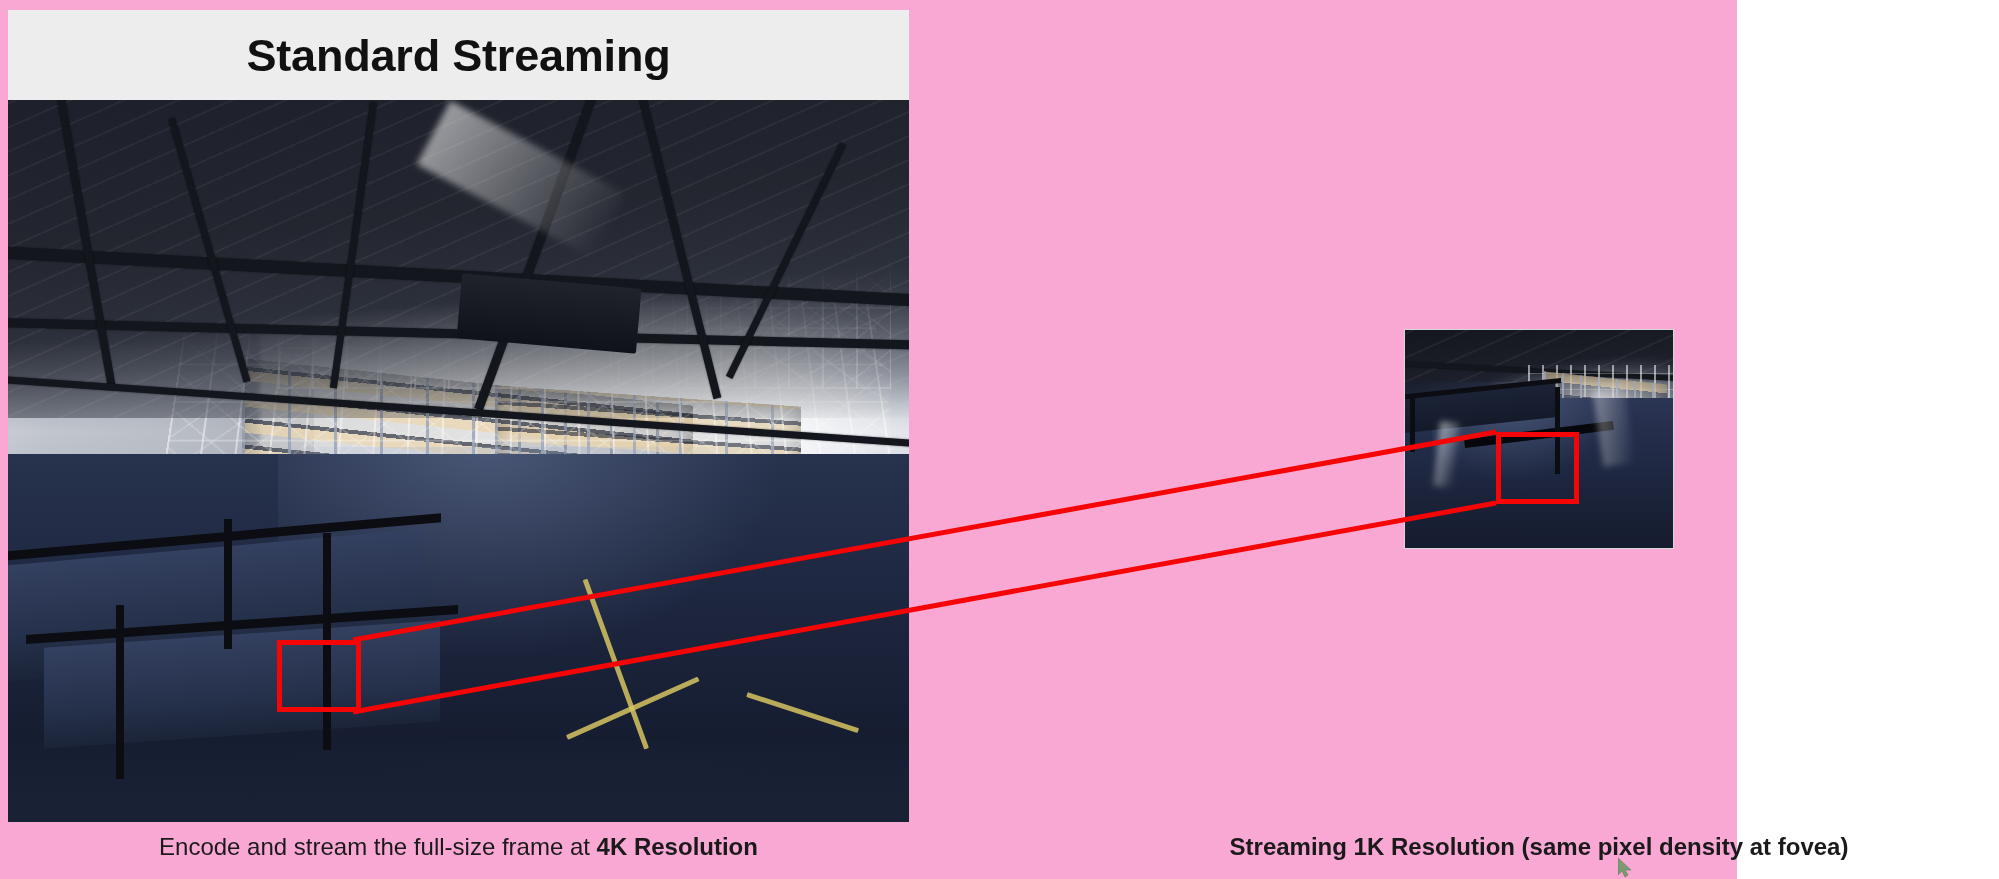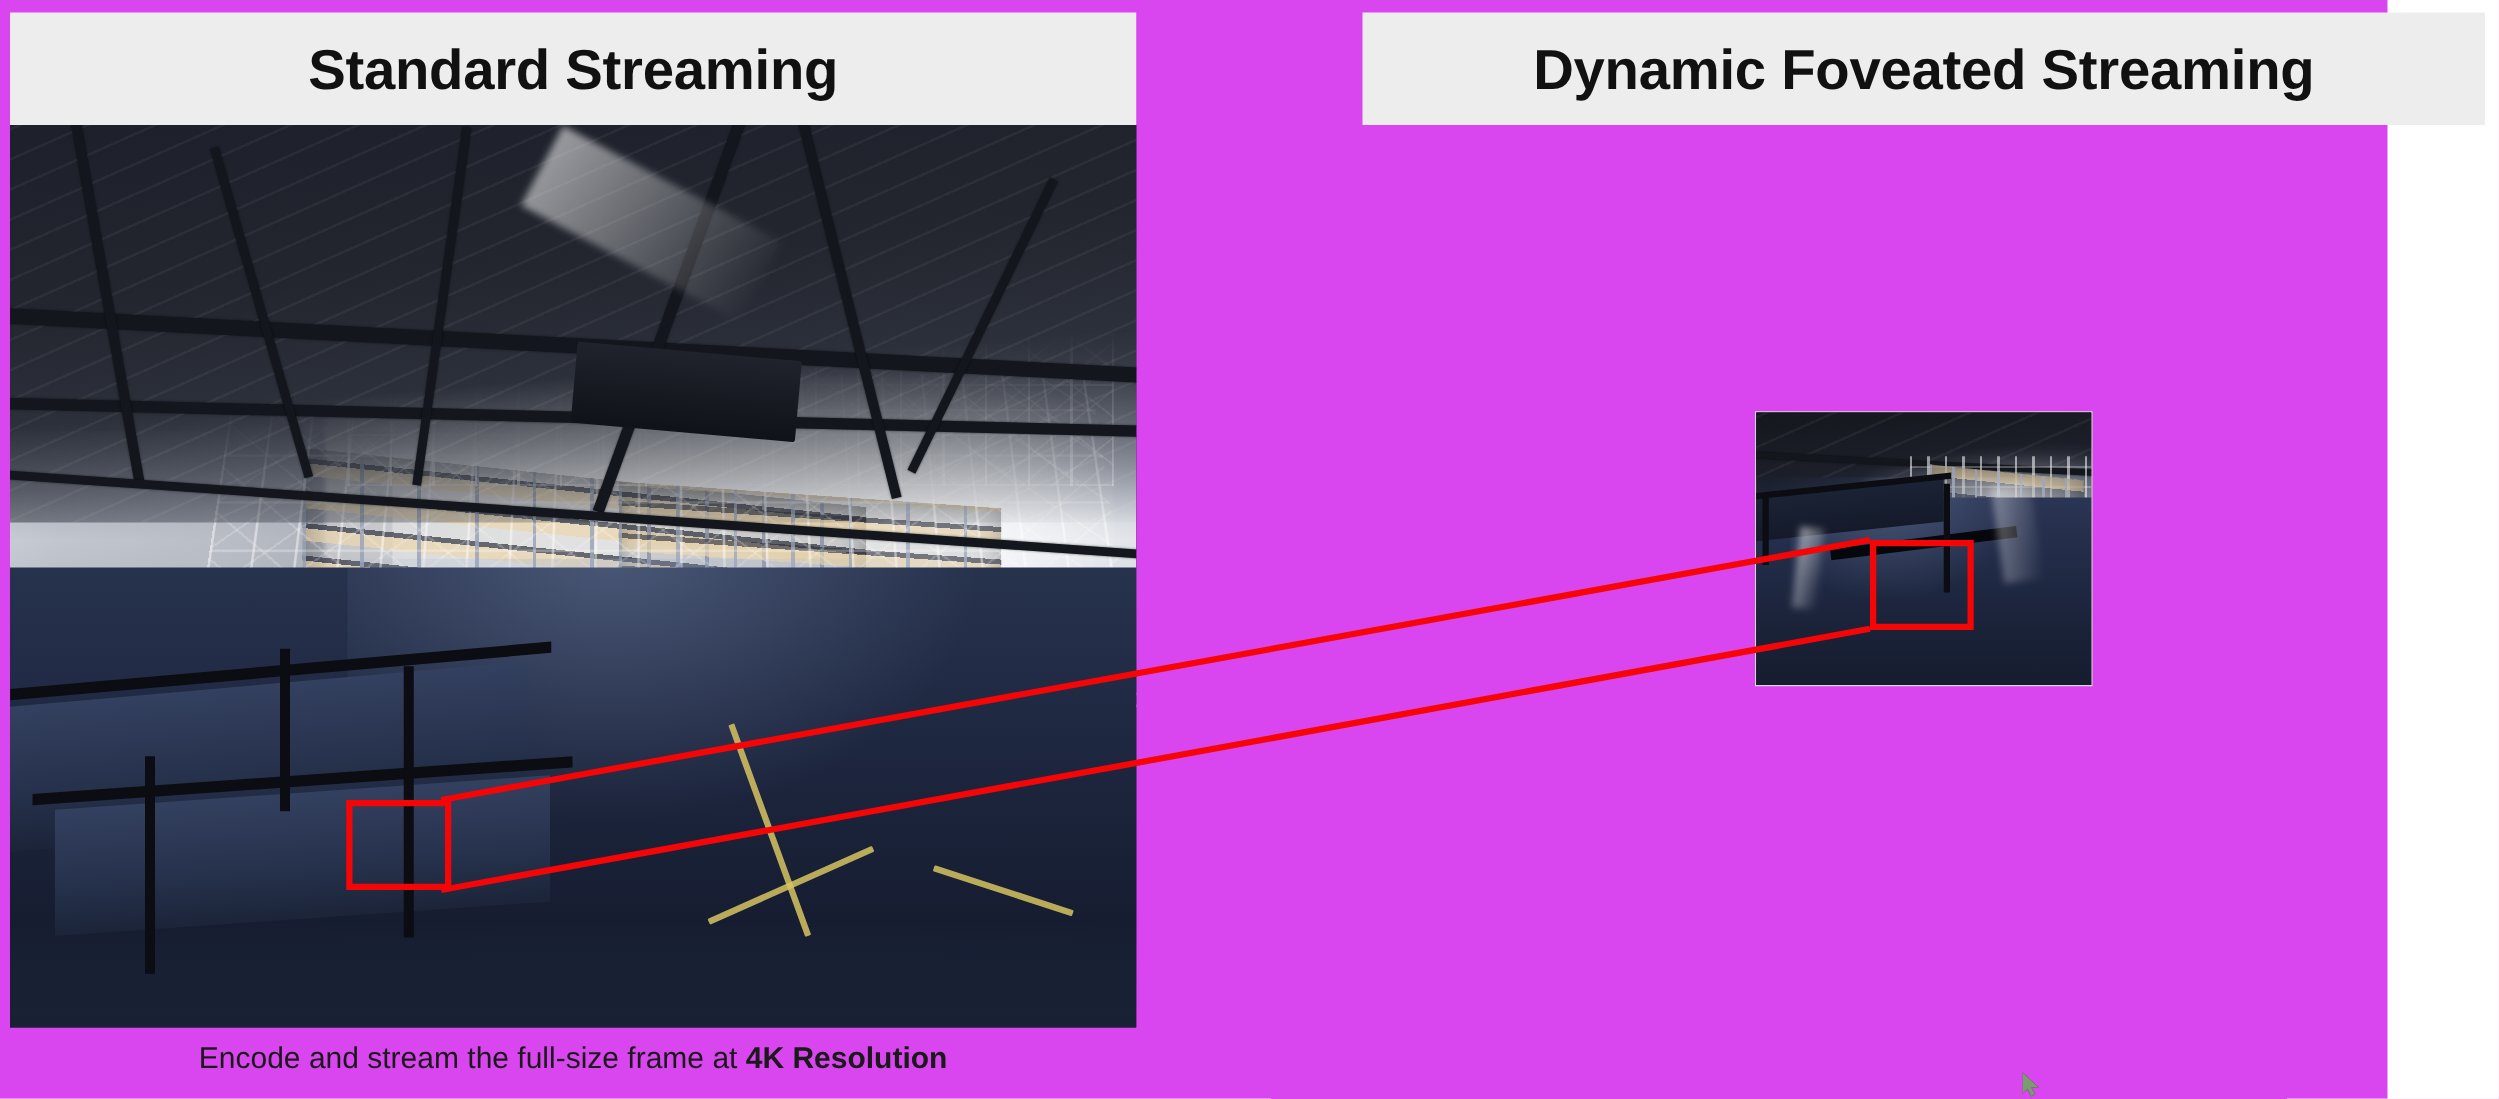--- a/index.html
+++ b/index.html
@@ -11,23 +11,23 @@
     width: 1999px;
     height: 879px;
     overflow: hidden;
     font-family: "Liberation Sans", sans-serif;
     position: relative;
   }
 
   #slide {
     position: absolute;
     left: 0; top: 0;
-    width: 1910px;
+    width: 1737px;
     height: 879px;
-    background: #d946ef;
+    background: #f9a8d4;
   }
 
   
   .header-bar {
     position: absolute;
     background: #ededed;
     display: flex;
     align-items: center;
     justify-content: center;
   }
@@ -215,23 +215,20 @@
 </style>
 </head>
 <body>
 
 <div id="slide">
 
   <div class="header-bar" id="header-left">
     <div class="title">Standard Streaming</div>
   </div>
 
-  <div class="header-bar" id="header-right">
-    <div class="title">Dynamic Foveated Streaming</div>
-  </div>
 
   <div id="photo-standard">
     <div class="scene">
       <div class="sky-hall"></div>
 
       <div class="wall-left" style="left:0; top:34%; width:34%; height:30%; opacity:.55;"></div>
 
       <div class="skylight"></div>
 
       <div class="rack" style="left:26%; top:39%; width:50%; height:21%; transform: skewY(6deg); opacity:.95;">
@@ -307,18 +304,21 @@
 
   <svg id="connector-svg" viewBox="0 0 1999 879" xmlns="http://www.w3.org/2000/svg">
     <line x1="353" y1="640" x2="1496" y2="432" stroke="#f50505" stroke-width="5"></line>
     <line x1="353" y1="712" x2="1496" y2="503" stroke="#f50505" stroke-width="5"></line>
   </svg>
 
   <div class="caption" id="caption-left">
     <span>Encode and stream the full-size frame at </span><b>4K Resolution</b>
   </div>
 
+  <div class="caption" id="caption-right">
+    <span>Streaming 1K Resolution (same pixel density at fovea)</span>
+  </div>
 
   <svg id="mouse-cursor" viewBox="0 0 14 20" xmlns="http://www.w3.org/2000/svg">
     <polygon points="0,0 0,17 4,13 7,19 10,17 7,12 13,12" fill="#7d9b72" stroke="#5d7a54" stroke-width="0.6"></polygon>
   </svg>
 
 </div>
 
 </body></html>

